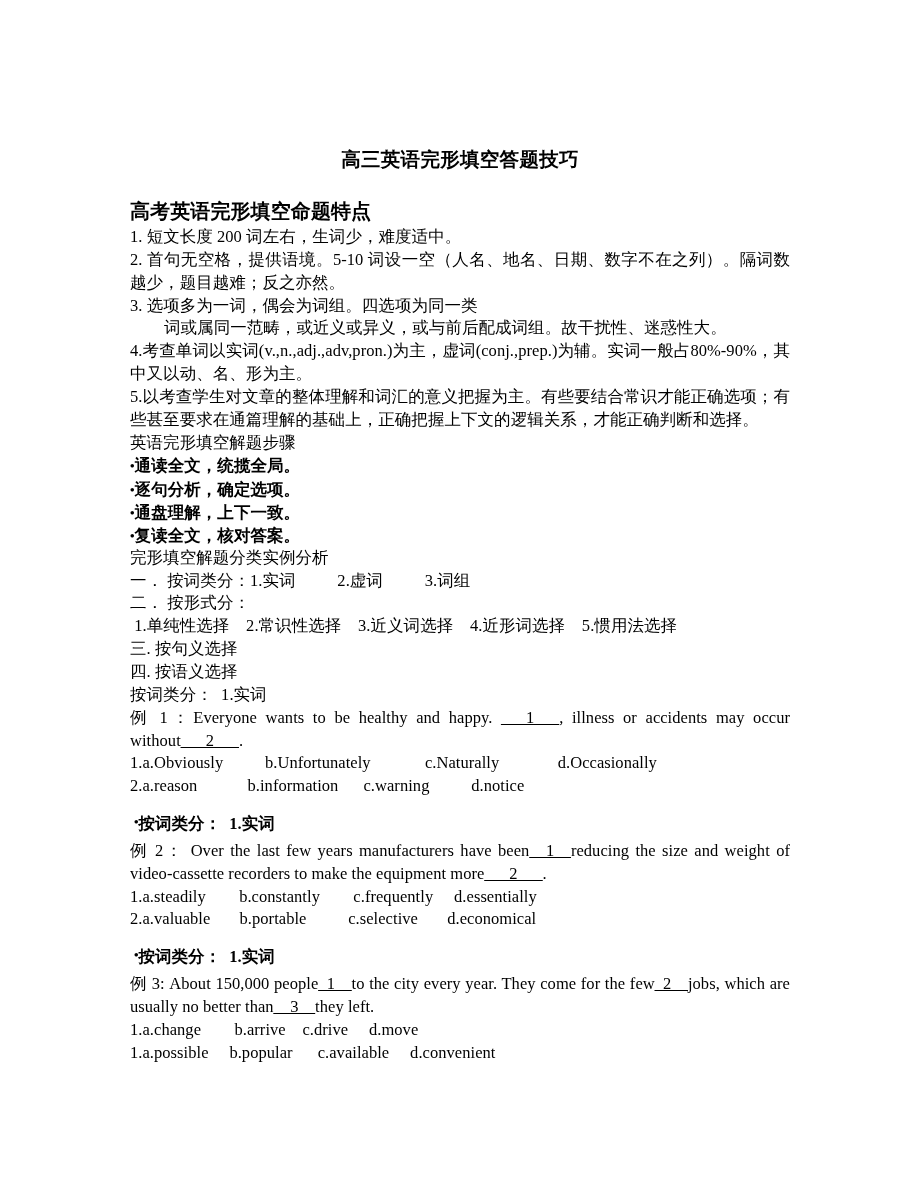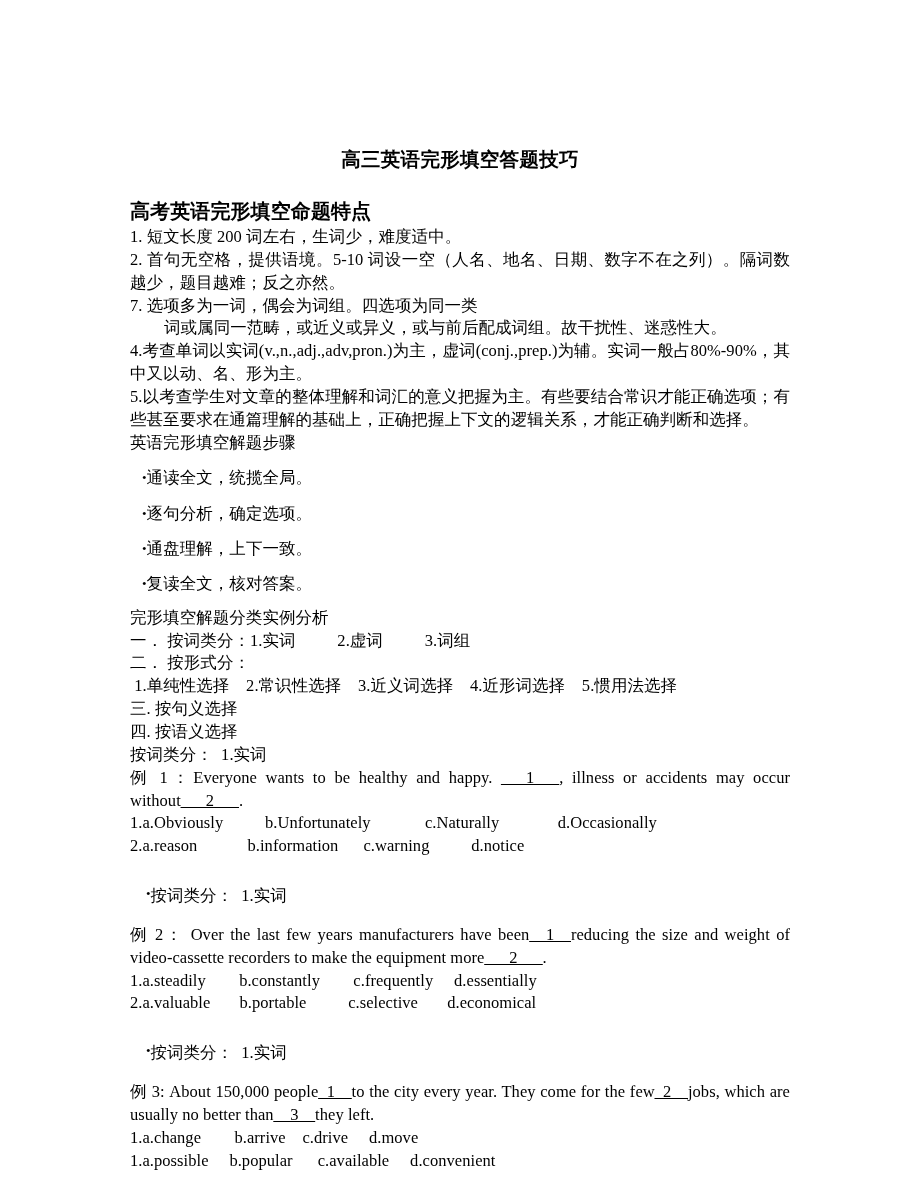--- a/index.html
+++ b/index.html
@@ -51,32 +51,33 @@
   p.line.justified {
     text-align: justify;
     text-align-last: left;
   }
   p.line.indent-blk {
     padding-left: 34px;
   }
   p.bullet-line {
     font-size: 16.5px;
     line-height: 1.40;
-    margin: 12px;
-    font-weight: normal;
+    margin: 0;
+    font-weight: bold;
     letter-spacing: 0.05px;
   }
   p.bullet-line .bsym {
     font-size: 13px;
     vertical-align: 1px;
   }
   p.dotline {
     font-size: 16.5px;
     line-height: 1.385;
-    margin: 16px;
+    margin: 4px;
+    font-weight: bold;
   }
   p.dotline .bsym {
     font-size: 13px;
     vertical-align: 3px;
   }
   .spacer-sm { height: 11px; }
   .blank {
     text-decoration: underline;
     white-space: pre;
     font-family: Liberation Serif, serif;
@@ -88,21 +89,21 @@
 
 <div class="page">
   <div class="content">
 
     <h1 class="doc-title">高三英语完形填空答题技巧</h1>
 
     <p class="sec-head">高考英语完形填空命题特点</p>
 
     <p class="line">1. 短文长度 200 词左右，生词少，难度适中。</p>
     <p class="line justified">2. 首句无空格，提供语境。5-10 词设一空（人名、地名、日期、数字不在之列）。隔词数越少，题目越难；反之亦然。</p>
-    <p class="line">7. 选项多为一词，偶会为词组。四选项为同一类</p>
+    <p class="line">3. 选项多为一词，偶会为词组。四选项为同一类</p>
     <p class="line indent-blk">词或属同一范畴，或近义或异义，或与前后配成词组。故干扰性、迷惑性大。</p>
     <p class="line justified">4.考查单词以实词(v.,n.,adj.,adv,pron.)为主，虚词(conj.,prep.)为辅。实词一般占80%-90%，其中又以动、名、形为主。</p>
     <p class="line justified">5.以考查学生对文章的整体理解和词汇的意义把握为主。有些要结合常识才能正确选项；有些甚至要求在通篇理解的基础上，正确把握上下文的逻辑关系，才能正确判断和选择。</p>
 
     <p class="line">英语完形填空解题步骤</p>
 
     <p class="bullet-line"><span class="bsym">•</span><span>通读全文，统揽全局。</span></p>
     <p class="bullet-line"><span class="bsym">•</span><span>逐句分析，确定选项。</span></p>
     <p class="bullet-line"><span class="bsym">•</span><span>通盘理解，上下一致。</span></p>
     <p class="bullet-line"><span class="bsym">•</span><span>复读全文，核对答案。</span></p>

